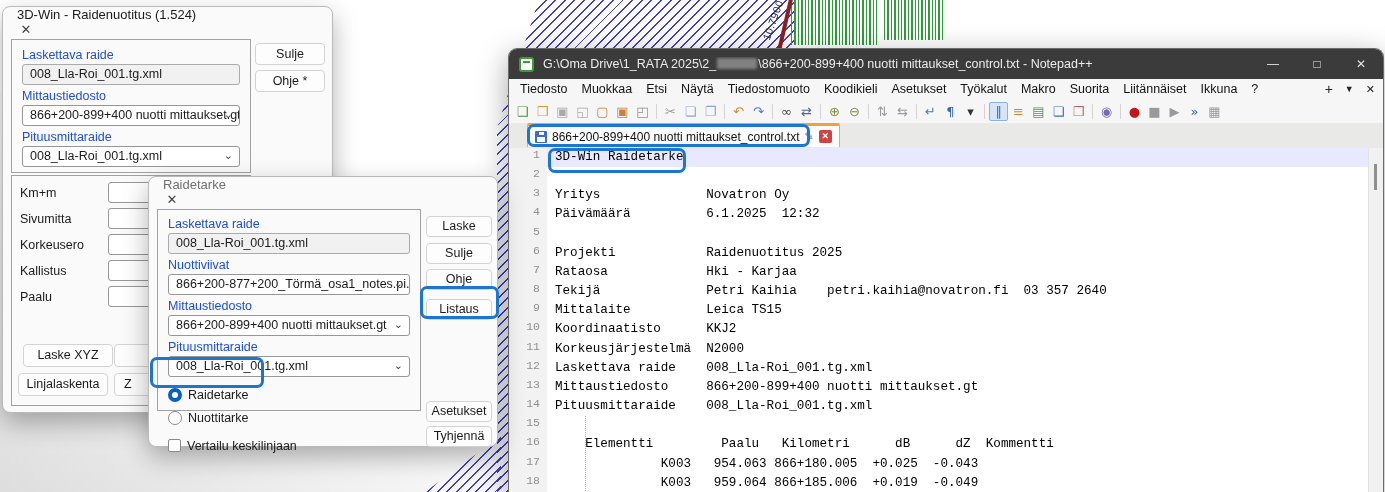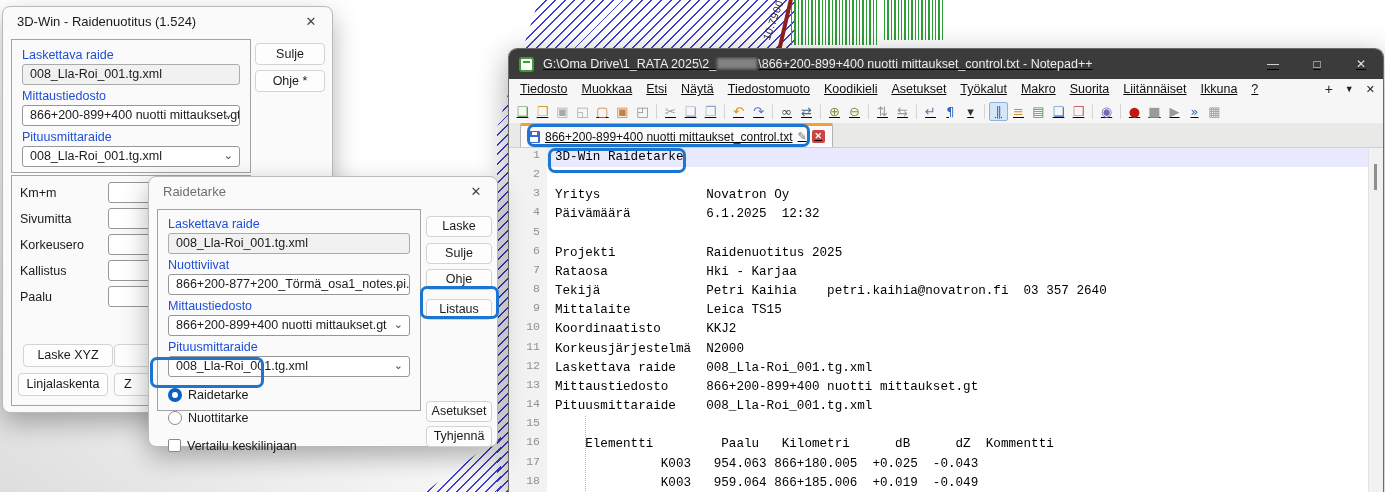--- a/index.html
+++ b/index.html
@@ -20,21 +20,21 @@
   .gb1 { left:791px; width:88px; height:45px; }
   .gb2 { left:884px; width:61px; height:40px; }
   .redline { position:absolute; left:783px; top:-5px; width:4px; height:60px; background:#8c1f1f;
     transform:rotate(13deg); z-index:2; }
   .rotlabel { position:absolute; left:752px; top:14px; font-size:10.5px; color:#222;
     transform:rotate(-70deg); z-index:2; letter-spacing:.5px; }
 
   
   .dlg { position:absolute; background:#fafafa; border:1px solid #b9b9b9; border-radius:8px;
     box-shadow:0 10px 26px rgba(0,0,0,.30); font-size:12.5px; color:#1a1a1a; }
-  .dlg-title { height:28px; display:flex; align-items:center; padding:0 12px 0 14px; font-size:13px; }
+  .dlg-title { height:28px; display:flex; padding:0 12px 0 14px; font-size:13px;flex-direction:column; }
   .dlg-title .t { flex:1; }
   .dlg-x { width:18px; text-align:center; color:#444; font-size:13px; cursor:default; }
   .gbox { position:absolute; border:1px solid #a2a2a2; background:#fafafa; }
   .lbl { display:block; margin:4px 0 2px 0; color:#1d4ed8; }
   .field,.combo { position:relative; height:21px; background:#fff; border:1px solid #979797;
     border-radius:3px; padding:2px 18px 0 7px; white-space:nowrap; overflow:hidden; font-size:12.5px; }
   .field.ro { background:#f1f1f1; border-color:#ababab; padding-right:6px; }
   .combo .chev { position:absolute; right:6px; top:2px; color:#454545; font-size:11px; }
   .btn { position:absolute; height:22px; background:#fdfdfd; border:1px solid #d3d3d3;
     border-radius:4px; font-size:12.5px; color:#1a1a1a; text-align:center; line-height:20px; }
@@ -55,21 +55,21 @@
 
   
   #dlg2 { left:148px; top:176px; width:350px; height:271px; z-index:7; }
   #dlg2 .dlg-title .t { color:#707070; }
   #dlg2 .gb { left:8px; top:32px; width:264px; height:202px; padding:3px 10px; }
   #dlg2 .gb .field,#dlg2 .gb .combo { margin-bottom:1px; }
 
   
   #npp { position:absolute; left:508px; top:48px; width:876px; height:444px; z-index:5;
     border:1px solid #6b6b6b; border-bottom:none; border-radius:9px 9px 0 0; background:#f7f7f7;
-    box-shadow:0 8px 30px rgba(0,0,0,.35); overflow:hidden;text-decoration:underline; }
+    box-shadow:0 8px 30px rgba(0,0,0,.35); overflow:hidden; }
   .npp-titlebar { height:30px; background:#3b3b3b; display:flex; align-items:center; padding-left:10px; }
   .npp-ico { width:15px; height:15px; background:#fff; border:2px solid #3e9b35; border-radius:3px;
     margin-right:9px; position:relative; }
   .npp-ico::after { content:""; position:absolute; left:2px; top:2px; width:7px; height:2px; background:#3e9b35; }
   .npp-title { color:#ededed; font-size:12.5px; white-space:nowrap; overflow:hidden; flex:1; }
   .redacted { display:inline-block; width:40px; height:11px; background:#818181; filter:blur(1.5px);
     vertical-align:middle; margin:0 1px 2px 1px; }
   .wc { display:flex; height:30px; }
   .wc span { width:44px; text-align:center; line-height:30px; color:#e3e3e3; font-size:12px; }
   .npp-menubar { height:20px; background:#f6f6f6; display:flex; align-items:center; padding-left:4px;
@@ -78,22 +78,22 @@
   .menu-right { position:absolute; right:8px; top:0; height:20px; display:flex; align-items:center; gap:12px;
     color:#222; }
   .menu-right .mr-plus { font-size:14px; }
   .menu-right .mr-caret { font-size:9px; }
   .menu-right .mr-x { font-size:11px; }
   .npp-toolbar { height:24px; background:#f6f6f6; display:flex; align-items:center; padding-left:4px; gap:1px; }
   .tbi { width:19px; height:19px; display:inline-flex; align-items:center; justify-content:center;
     font-size:13px; font-family:"DejaVu Sans", sans-serif; }
   .tbi.pressed { background:#d6e6f7; border:1px solid #8ab4e0; border-radius:2px; }
   .tsep { width:1px; height:15px; background:#d4d4d4; margin:0 3px; }
-  .npp-tabbar { height:25px; background:#e9e9e7; border-bottom:1px solid #cfcfcf; display:flex;
-    padding-left:11px; }
+  .npp-tabbar { height:43px; background:#e9e9e7; border-bottom:1px solid #cfcfcf; display:flex;
+    padding-left:18px; }
   .tab { display:inline-flex; align-items:center; gap:5px; height:24px; background:#fbfbfb;
     border:1px solid #b3b3b3; border-bottom:none; border-top:3px solid #eda23f; border-radius:2px 2px 0 0;
     padding:0 7px; font-size:12px; color:#111; }
   .floppy { width:12px; height:12px; background:#3a6cd0; position:relative; border-radius:1px; }
   .floppy::before { content:""; position:absolute; left:2px; bottom:1px; width:8px; height:5px; background:#fff; }
   .floppy::after  { content:""; position:absolute; left:4px; top:1px;  width:5px; height:3px; background:#fff; }
   .tab-pin { color:#777; font-size:11px; }
   .tab-close { width:13px; height:13px; background:#cc4444; border-radius:2px; color:#fff; font-size:9px;
     line-height:13px; text-align:center; font-weight:bold; }
 

